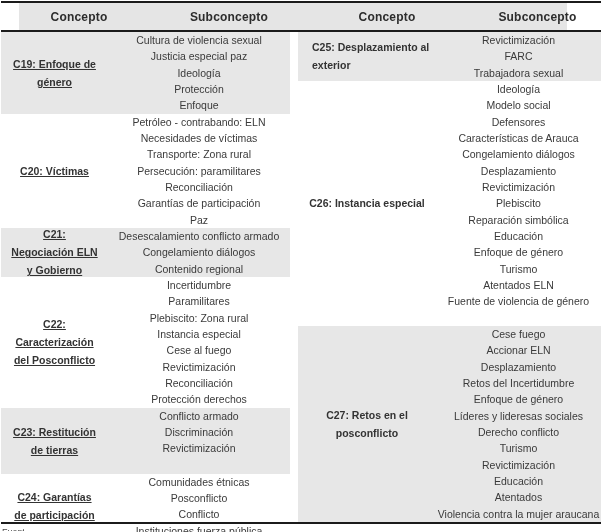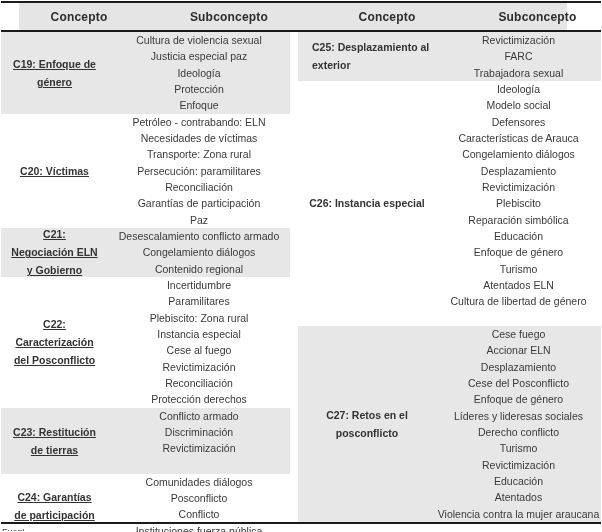--- a/index.html
+++ b/index.html
@@ -125,21 +125,21 @@
           <div class="subs">
             <div class="sub-row">Conflicto armado</div>
             <div class="sub-row">Discriminación</div>
             <div class="sub-row">Revictimización</div>
           </div>
         </div>
         <div class="group" style="height: 65.332px;">
           <div class="concept-cell">C24: Garantías
 de participación</div>
           <div class="subs">
-            <div class="sub-row">Comunidades diálogos</div>
+            <div class="sub-row">Comunidades étnicas</div>
             <div class="sub-row">Posconflicto</div>
             <div class="sub-row">Conflicto</div>
             <div class="sub-row">Instituciones fuerza pública</div>
           </div>
         </div>
       </div>
     <div class="ctable right" id="right-table">
         <div class="group shaded" style="height: 48.999px;">
           <div class="concept-cell align-left">C25: Desplazamiento al
 exterior</div>
@@ -158,31 +158,31 @@
             <div class="sub-row">Características de Arauca</div>
             <div class="sub-row">Congelamiento diálogos</div>
             <div class="sub-row">Desplazamiento</div>
             <div class="sub-row">Revictimización</div>
             <div class="sub-row">Plebiscito</div>
             <div class="sub-row">Reparación simbólica</div>
             <div class="sub-row">Educación</div>
             <div class="sub-row">Enfoque de género</div>
             <div class="sub-row">Turismo</div>
             <div class="sub-row">Atentados ELN</div>
-            <div class="sub-row">Cultura de libertad de género</div>
+            <div class="sub-row">Fuente de violencia de género</div>
           </div>
         </div>
         <div class="group shaded" style="height: 195.996px;">
           <div class="concept-cell">C27: Retos en el
 posconflicto</div>
           <div class="subs">
             <div class="sub-row">Cese fuego</div>
             <div class="sub-row">Accionar ELN</div>
             <div class="sub-row">Desplazamiento</div>
-            <div class="sub-row">Cese del Posconflicto</div>
+            <div class="sub-row">Retos del Incertidumbre</div>
             <div class="sub-row">Enfoque de género</div>
             <div class="sub-row">Líderes y lideresas sociales</div>
             <div class="sub-row">Derecho conflicto</div>
             <div class="sub-row">Turismo</div>
             <div class="sub-row">Revictimización</div>
             <div class="sub-row">Educación</div>
             <div class="sub-row">Atentados</div>
             <div class="sub-row">Violencia contra la mujer araucana</div>
           </div>
         </div>

